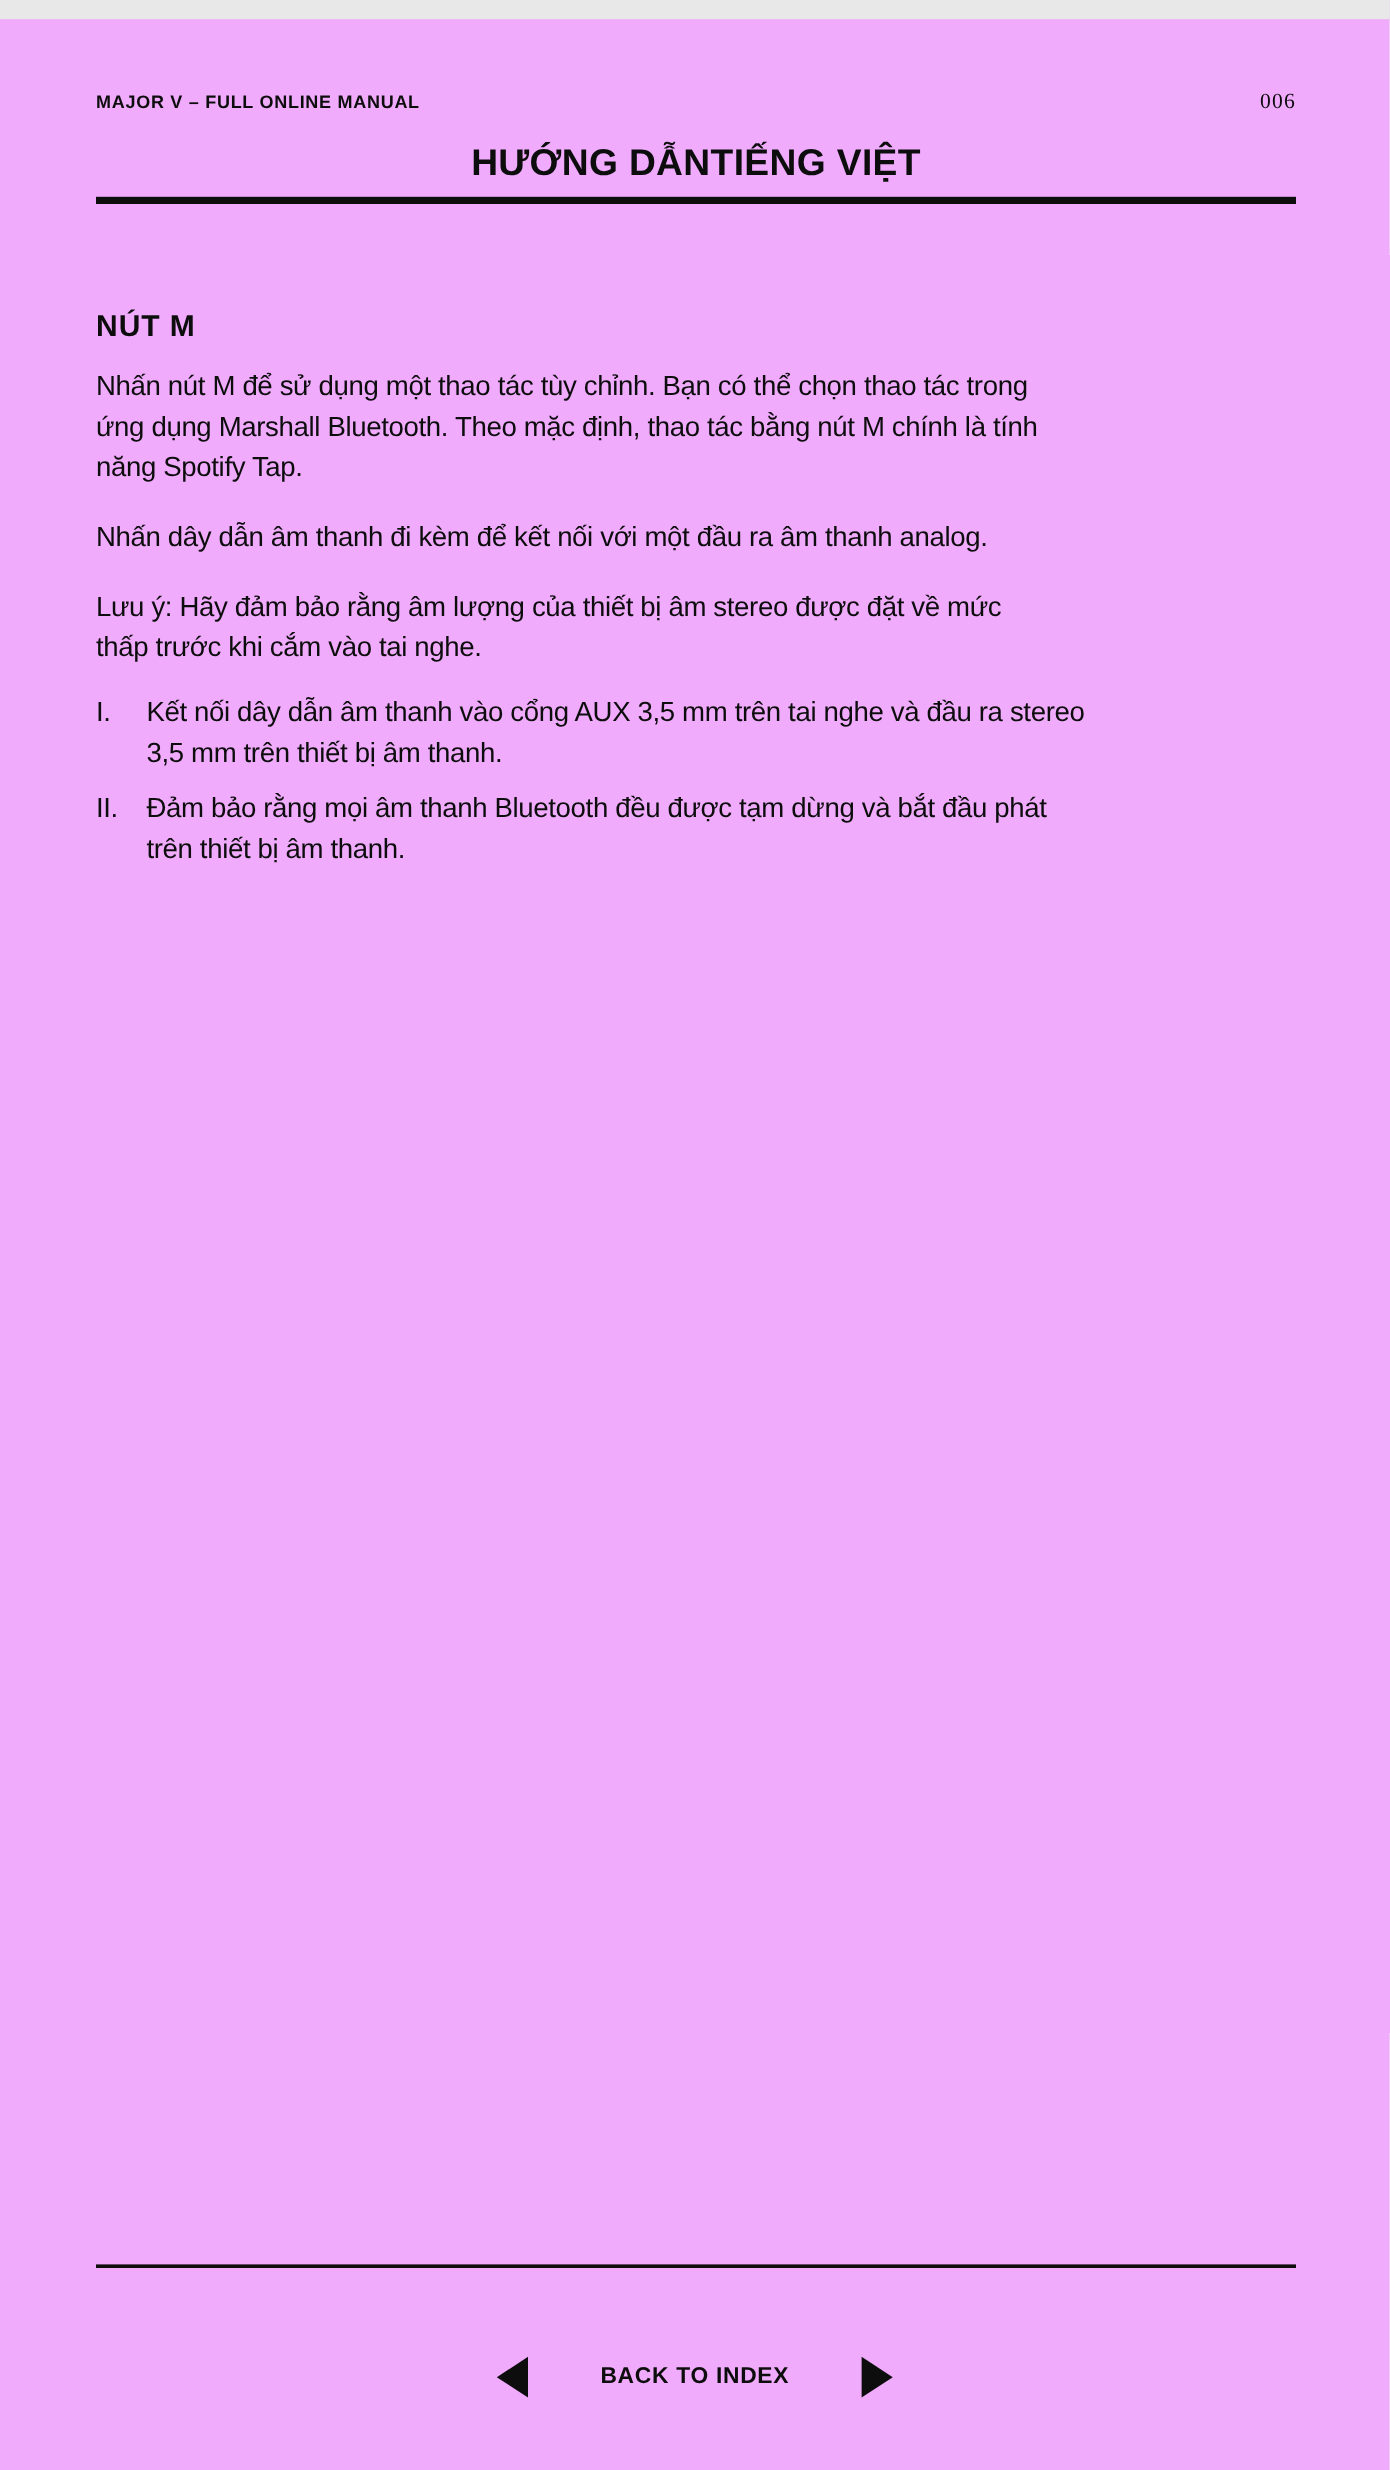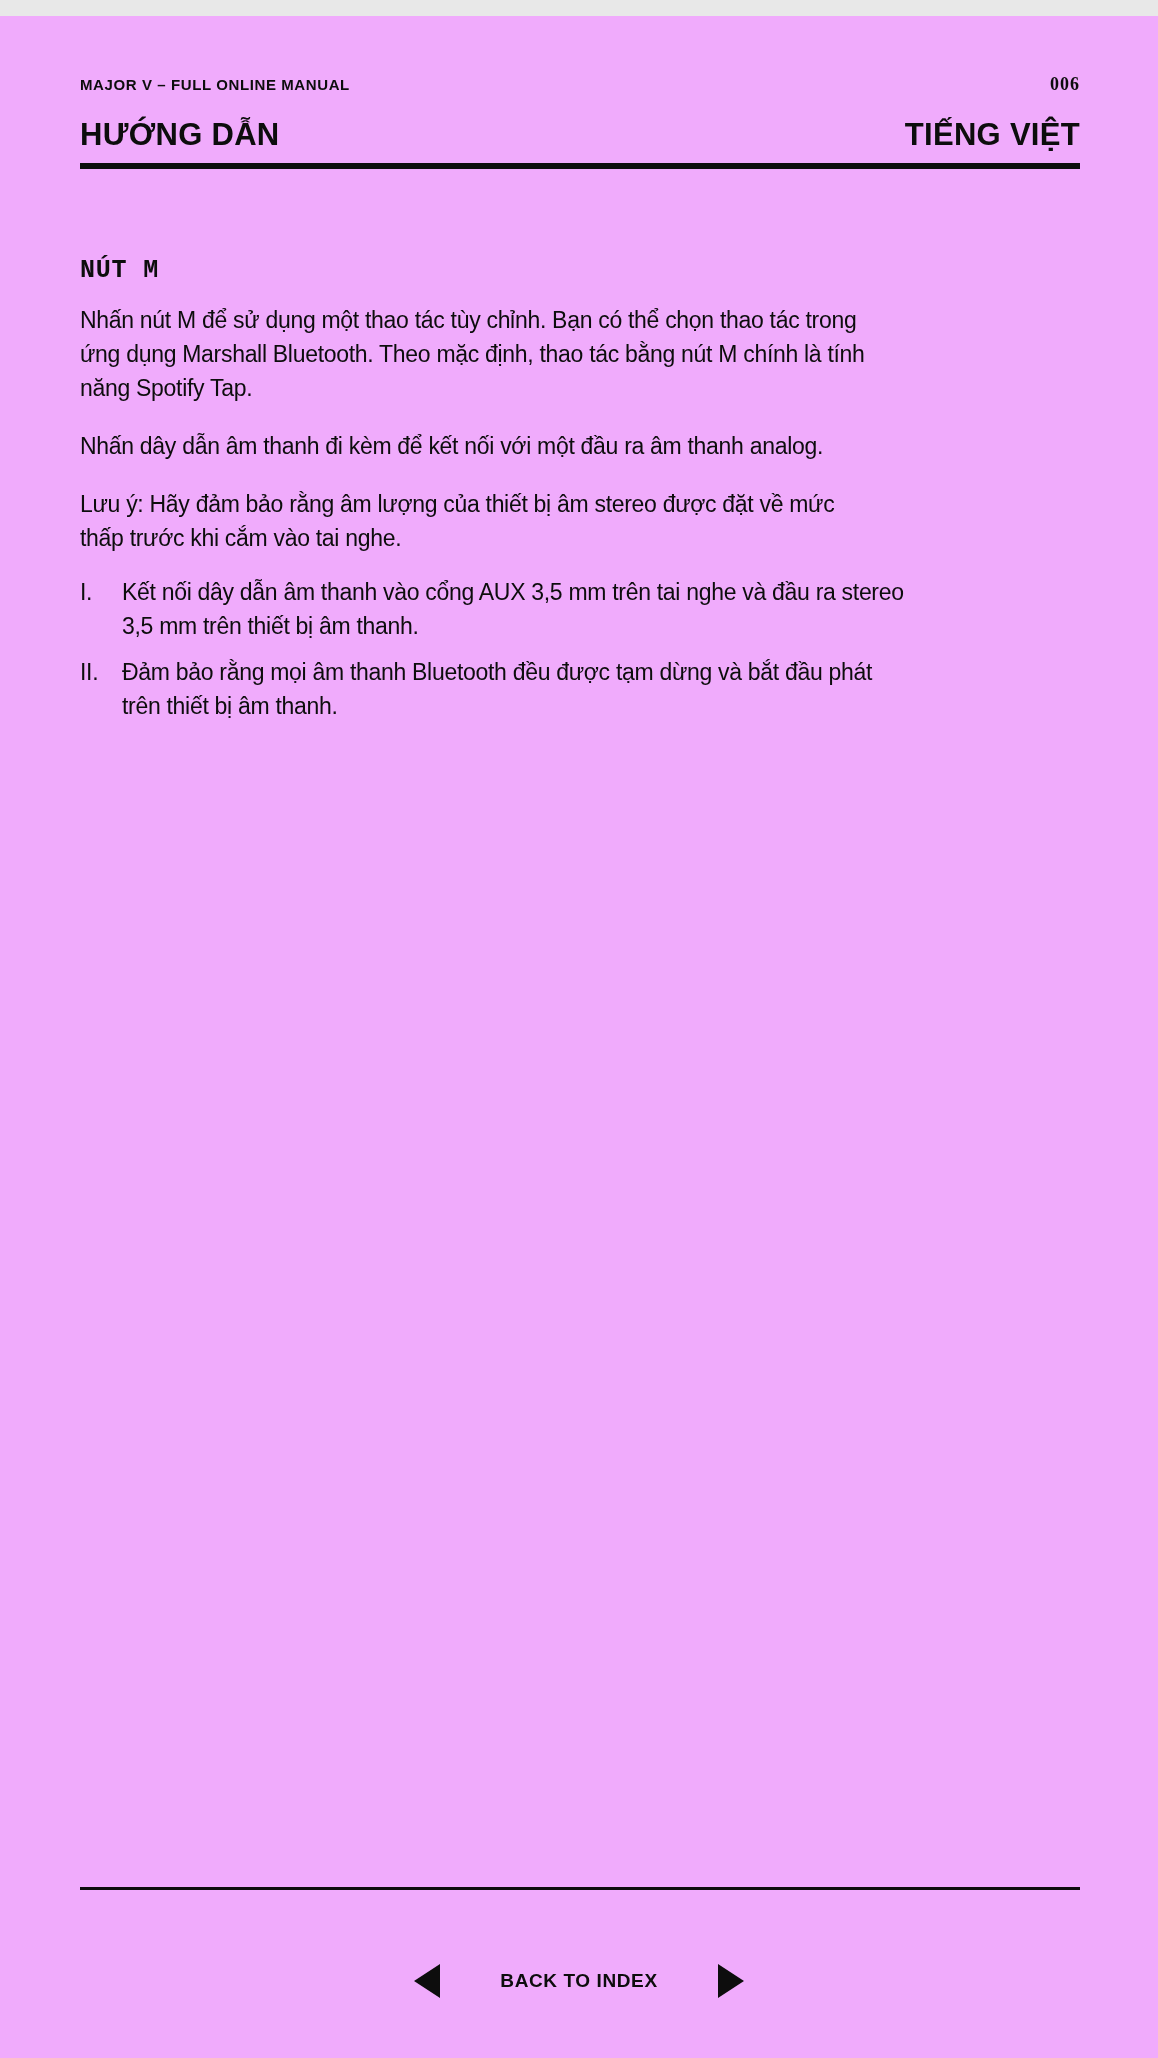--- a/index.html
+++ b/index.html
@@ -23,27 +23,27 @@
     line-height: 20px;
   }
   .manual-title {
     font-size: 15px;
     font-weight: bold;
     letter-spacing: 0.6px;
   }
   .page-number {
     font-family: "Liberation Serif", serif;
     font-size: 18px;
-    font-weight: bold;
+    font-weight: normal;
     letter-spacing: 1px;
   }
 
   .title-row {
     display: flex;
-    justify-content: space-between;
+    justify-content: center;
     align-items: baseline;
     margin-top: 20px;
     line-height: 40px;
   }
   .big-title {
     font-size: 31px;
     font-weight: bold;
     letter-spacing: 0.3px;
   }
 
@@ -51,21 +51,20 @@
     margin-top: 8px;
     height: 6px;
     background: #0d0d0d;
   }
 
   .section-heading {
     font-size: 25px;
     font-weight: bold;
     letter-spacing: 0.8px;
     line-height: 28px;
-    font-family: Liberation Mono, monospace;
   }
   .heading-1 { margin-top: 88px; }
   .heading-2 { margin-top: 66px; }
 
   .body-text {
     font-size: 23px;
     letter-spacing: -0.3px;
     line-height: 34px;
     white-space: pre-line;
   }

